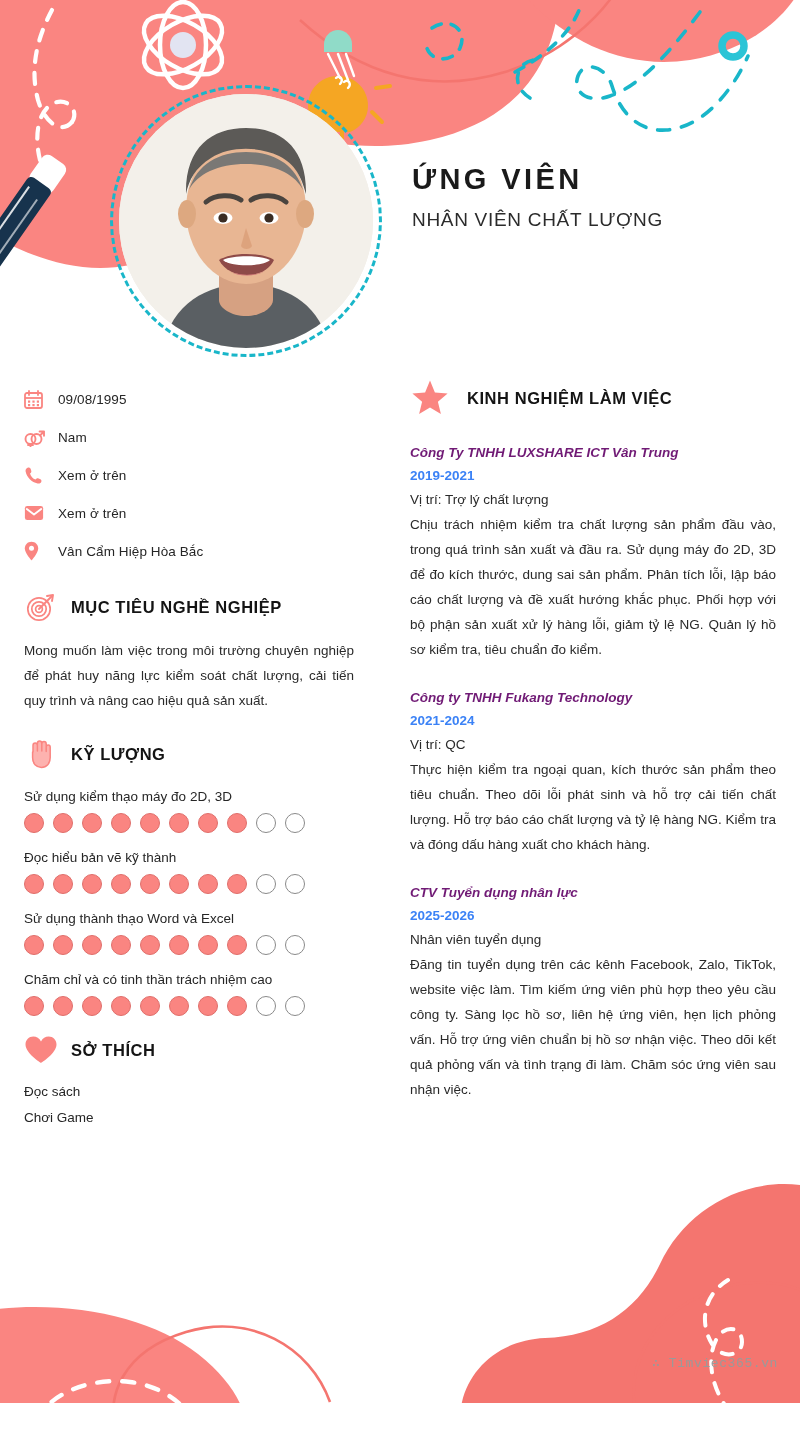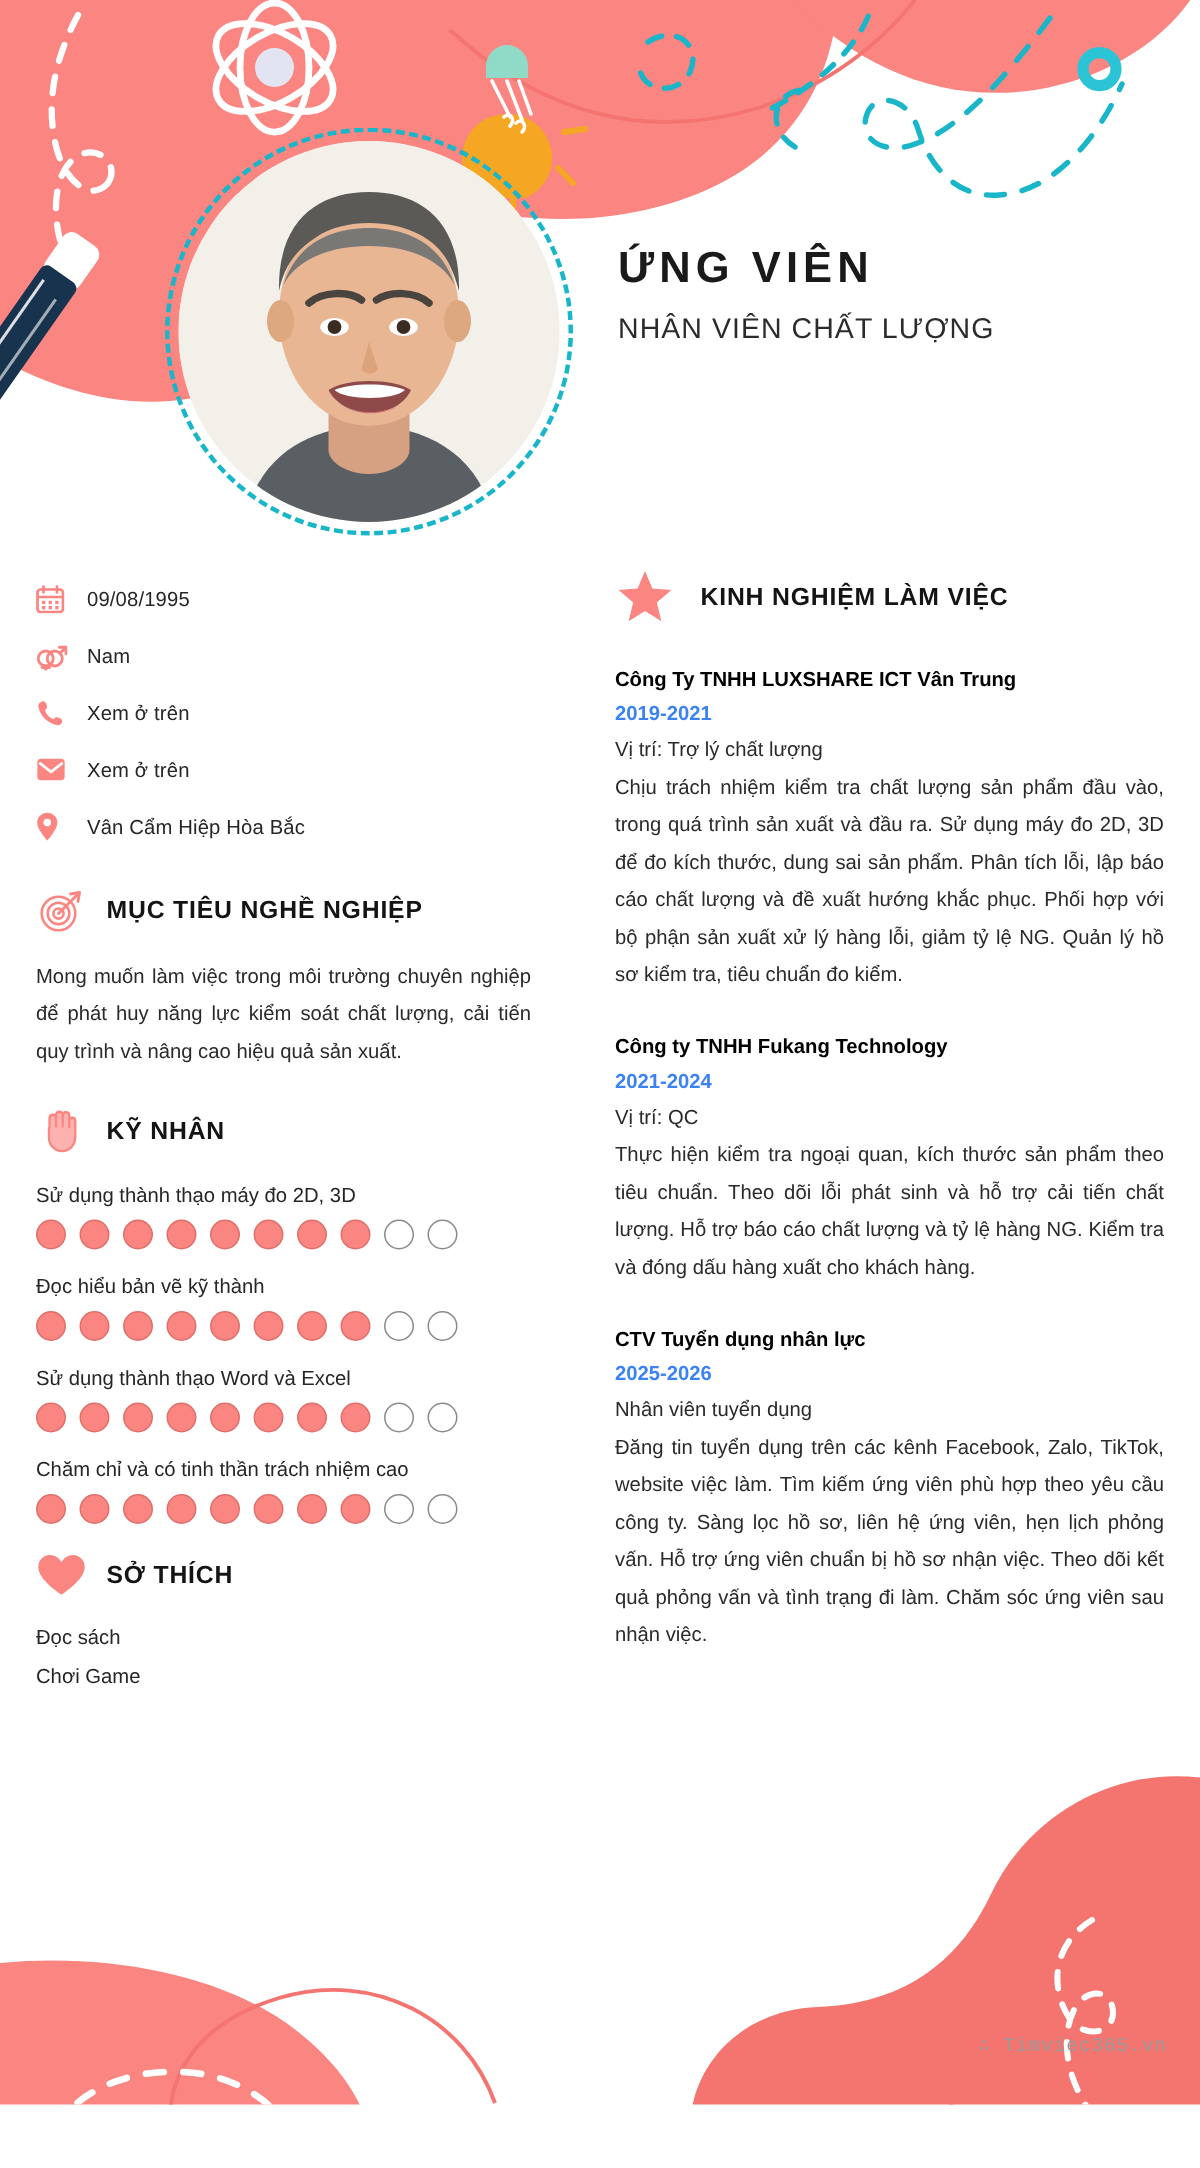--- a/index.html
+++ b/index.html
@@ -163,22 +163,23 @@
     font-size: 13.5px;
     color: #262626;
     line-height: 26px;
   }
 
   
   .job { margin-bottom: 24px; }
   .job-company {
     font-size: 13.5px;
     font-weight: bold;
-    color: #000000;
+    color: #701a75;
     line-height: 23px;
+    font-style: italic;
   }
   .job-years {
     font-size: 13.5px;
     font-weight: bold;
     color: #3b82f6;
     line-height: 23px;
   }
   .job-position {
     font-size: 13.5px;
     color: #2a2a2a;
@@ -406,25 +407,25 @@
         <span class="sec-ico">
           <svg width="26" height="30" viewBox="0 0 26 30">
             <path d="M5,13 L5,6.5 C5,5 6,4 7.2,4 C8.4,4 9.4,5 9.4,6.5 L9.4,12
                      L9.4,4.6 C9.4,3.1 10.4,2.1 11.6,2.1 C12.8,2.1 13.8,3.1 13.8,4.6 L13.8,12
                      L13.8,4.9 C13.8,3.4 14.8,2.4 16,2.4 C17.2,2.4 18.2,3.4 18.2,4.9 L18.2,12.6
                      L18.2,8.2 C18.2,6.9 19.1,6 20.2,6 C21.3,6 22.2,6.9 22.2,8.2
                      L22.2,18.5 C22.2,24.4 18.6,28.4 13.4,28.4 C8.2,28.4 4.6,24.4 4.6,18.8
                      L4.6,13 Z" fill="#FDB2AF" stroke="#FA8581" stroke-width="1.5" stroke-linejoin="round"></path>
           </svg>
         </span>
-        <span class="sec-title">KỸ NHÂN</span>
+        <span class="sec-title">KỸ LƯỢNG</span>
       </div>
       <div id="skills-list" style="margin-top:18px;">
           <div>
-            <div class="skill-name">Sử dụng thành thạo máy đo 2D, 3D</div>
+            <div class="skill-name">Sử dụng kiểm thạo máy đo 2D, 3D</div>
             <div class="dots">
               <span class="dot on"></span>
               <span class="dot on"></span>
               <span class="dot on"></span>
               <span class="dot on"></span>
               <span class="dot on"></span>
               <span class="dot on"></span>
               <span class="dot on"></span>
               <span class="dot on"></span>
               <span class="dot"></span>

